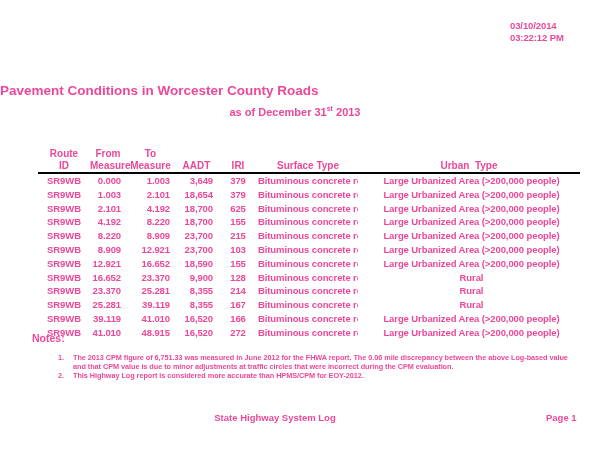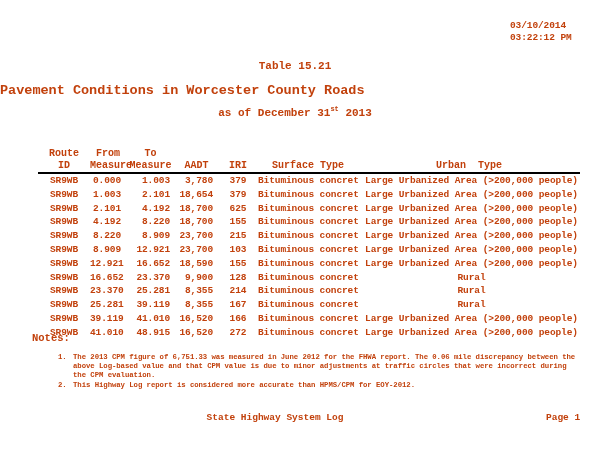--- a/index.html
+++ b/index.html
@@ -5,22 +5,22 @@
   html, body {
     margin: 0;
     padding: 0;
     background: #ffffff;
   }
   .page {
     position: relative;
     width: 600px;
     height: 474px;
     background: #ffffff;
-    font-family: Liberation Mono, monospace;
-    color: #c2410c;
+    font-family: Liberation Sans, sans-serif;
+    color: #ec4899;
     overflow: hidden;
   }
 
   
   .print-date {
     position: absolute;
     left: 510px;
     top: 20px;
     font-size: 9.5px;
     font-weight: 700;
@@ -163,21 +163,20 @@
 </head>
 <body>
 
 <div class="page">
 
   <div class="print-date">
     <div>03/10/2014</div>
     <div>03:22:12 PM</div>
   </div>
 
-  <div class="table-label">Table 15.21</div>
 
   <div class="doc-title">Pavement Conditions in Worcester County Roads</div>
 
   <div class="doc-subtitle"><span>as of December 31</span><span class="sup">st</span><span> 2013</span></div>
 
   <div class="tbl-wrap">
     <table class="data">
       <colgroup>
         <col class="c0">
           <col class="c1">
@@ -213,21 +212,21 @@
           <th>
             <span>Urban  Type</span>
           </th>
         </tr>
       </thead>
       <tbody>
           <tr>
             <td class="c0">SR9WB</td>
             <td class="c1">0.000</td>
             <td class="c2">1.003</td>
-            <td class="c3">3,780</td>
+            <td class="c3">3,649</td>
             <td class="c4">379</td>
             <td class="c5">Bituminous concrete road</td>
             <td class="c6">Large Urbanized Area (&gt;200,000 people)</td>
           </tr>
           <tr>
             <td class="c0">SR9WB</td>
             <td class="c1">1.003</td>
             <td class="c2">2.101</td>
             <td class="c3">18,654</td>
             <td class="c4">379</td>

